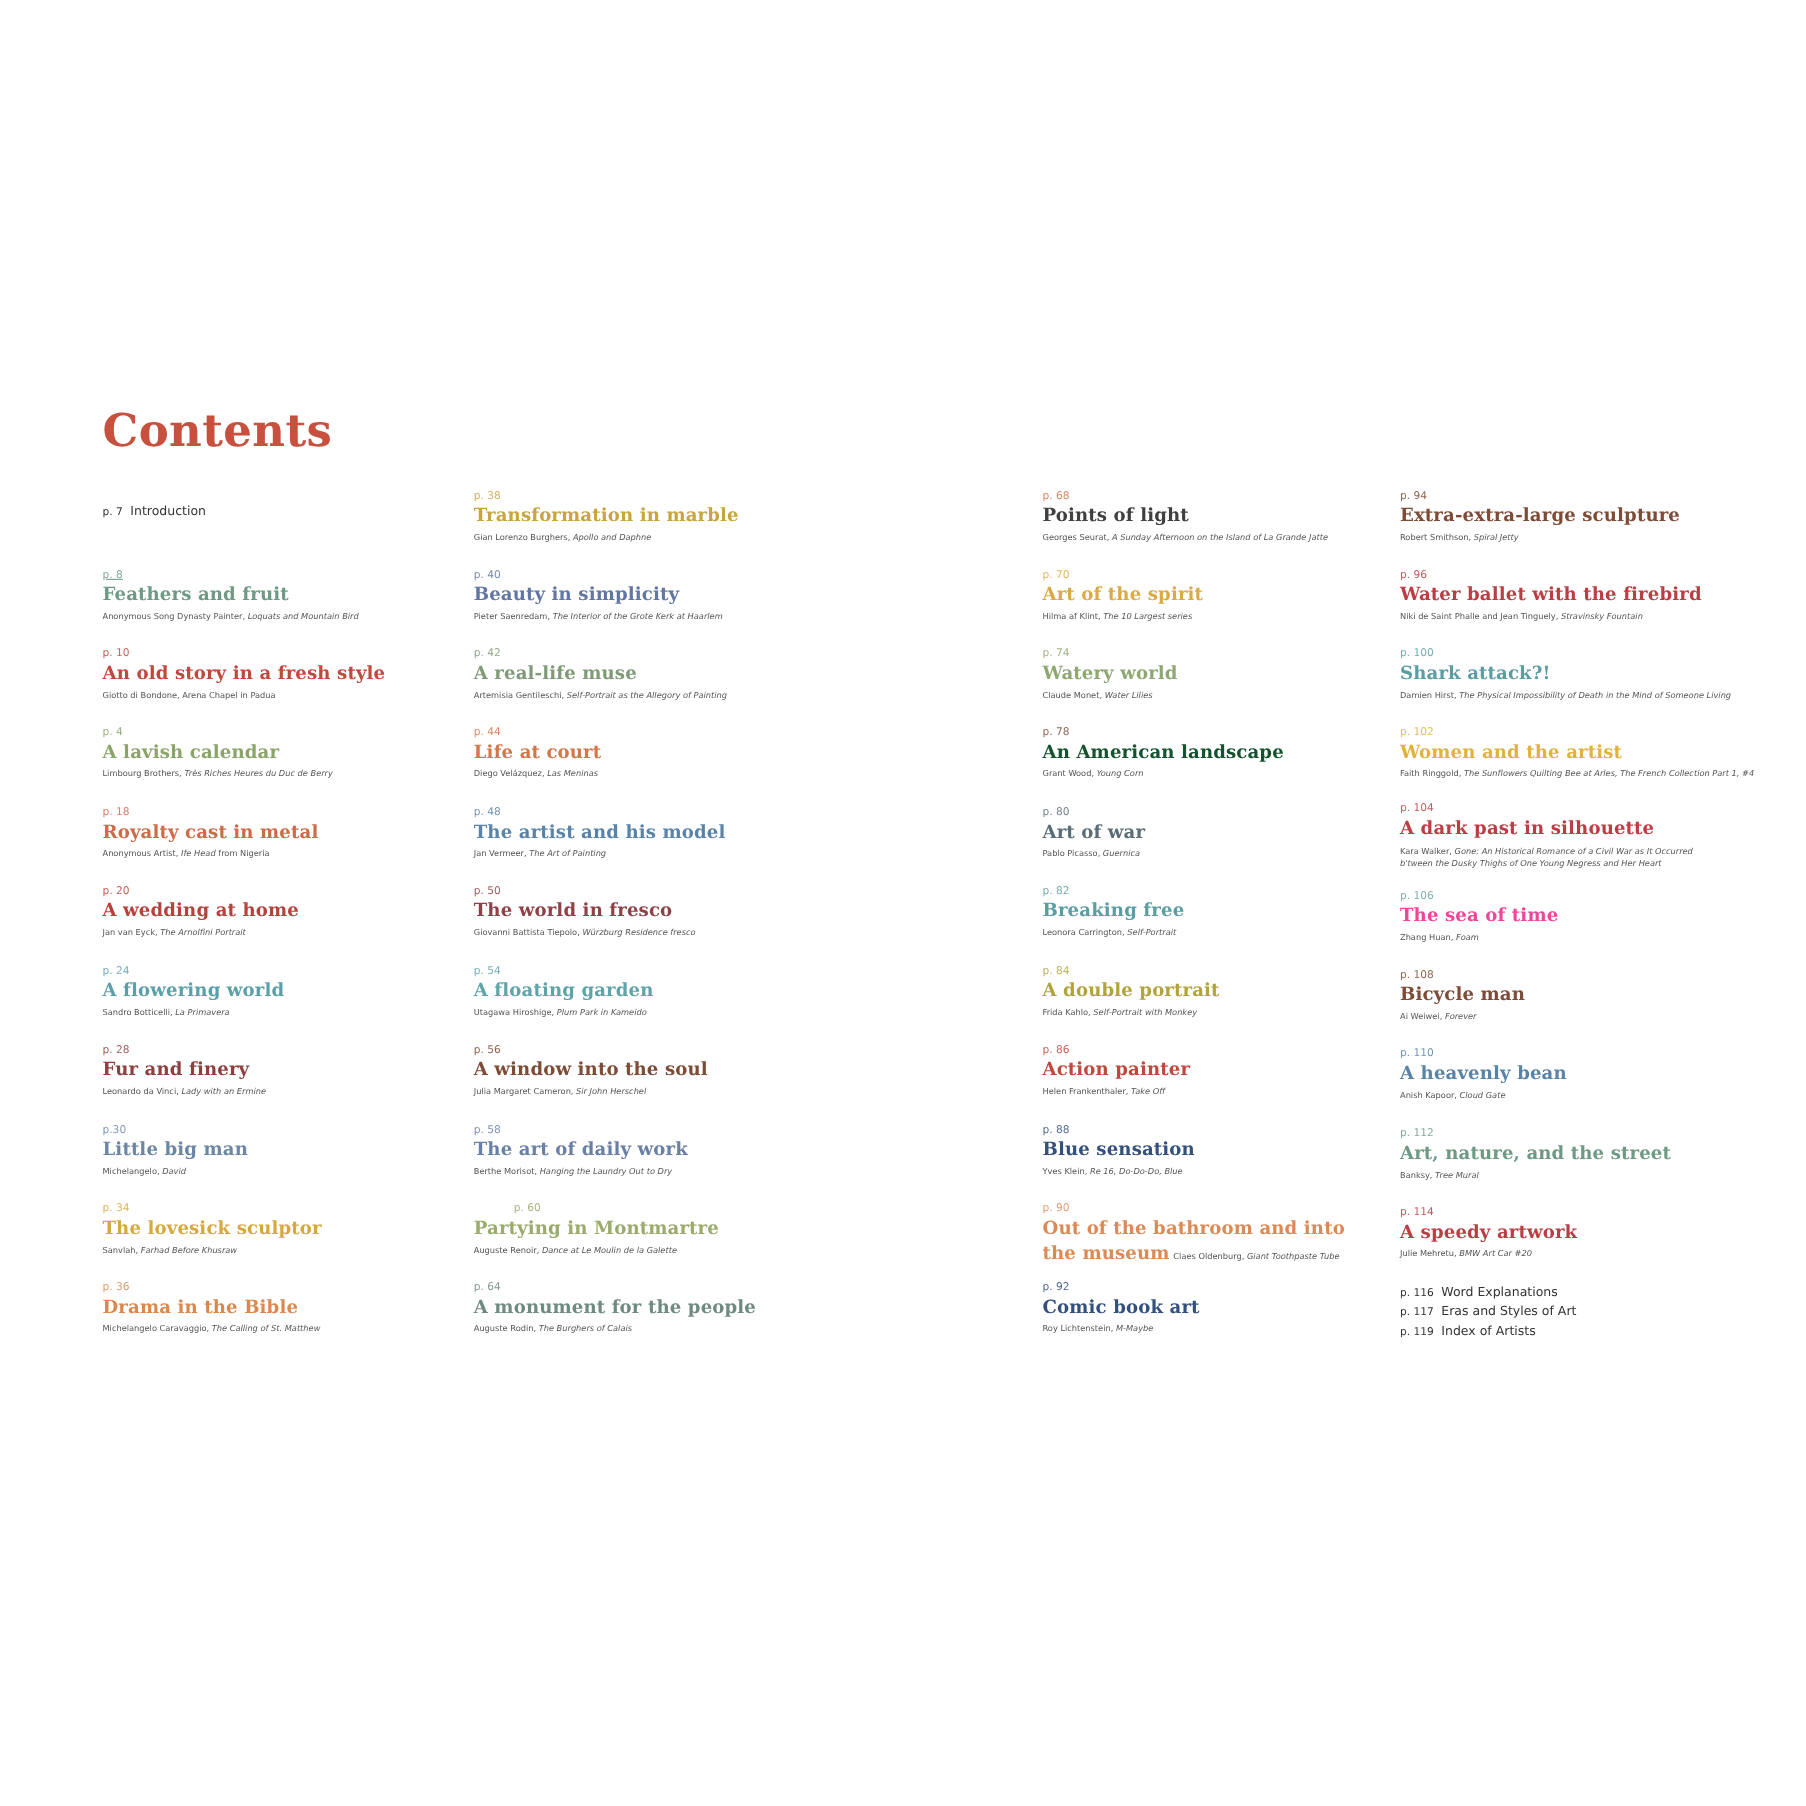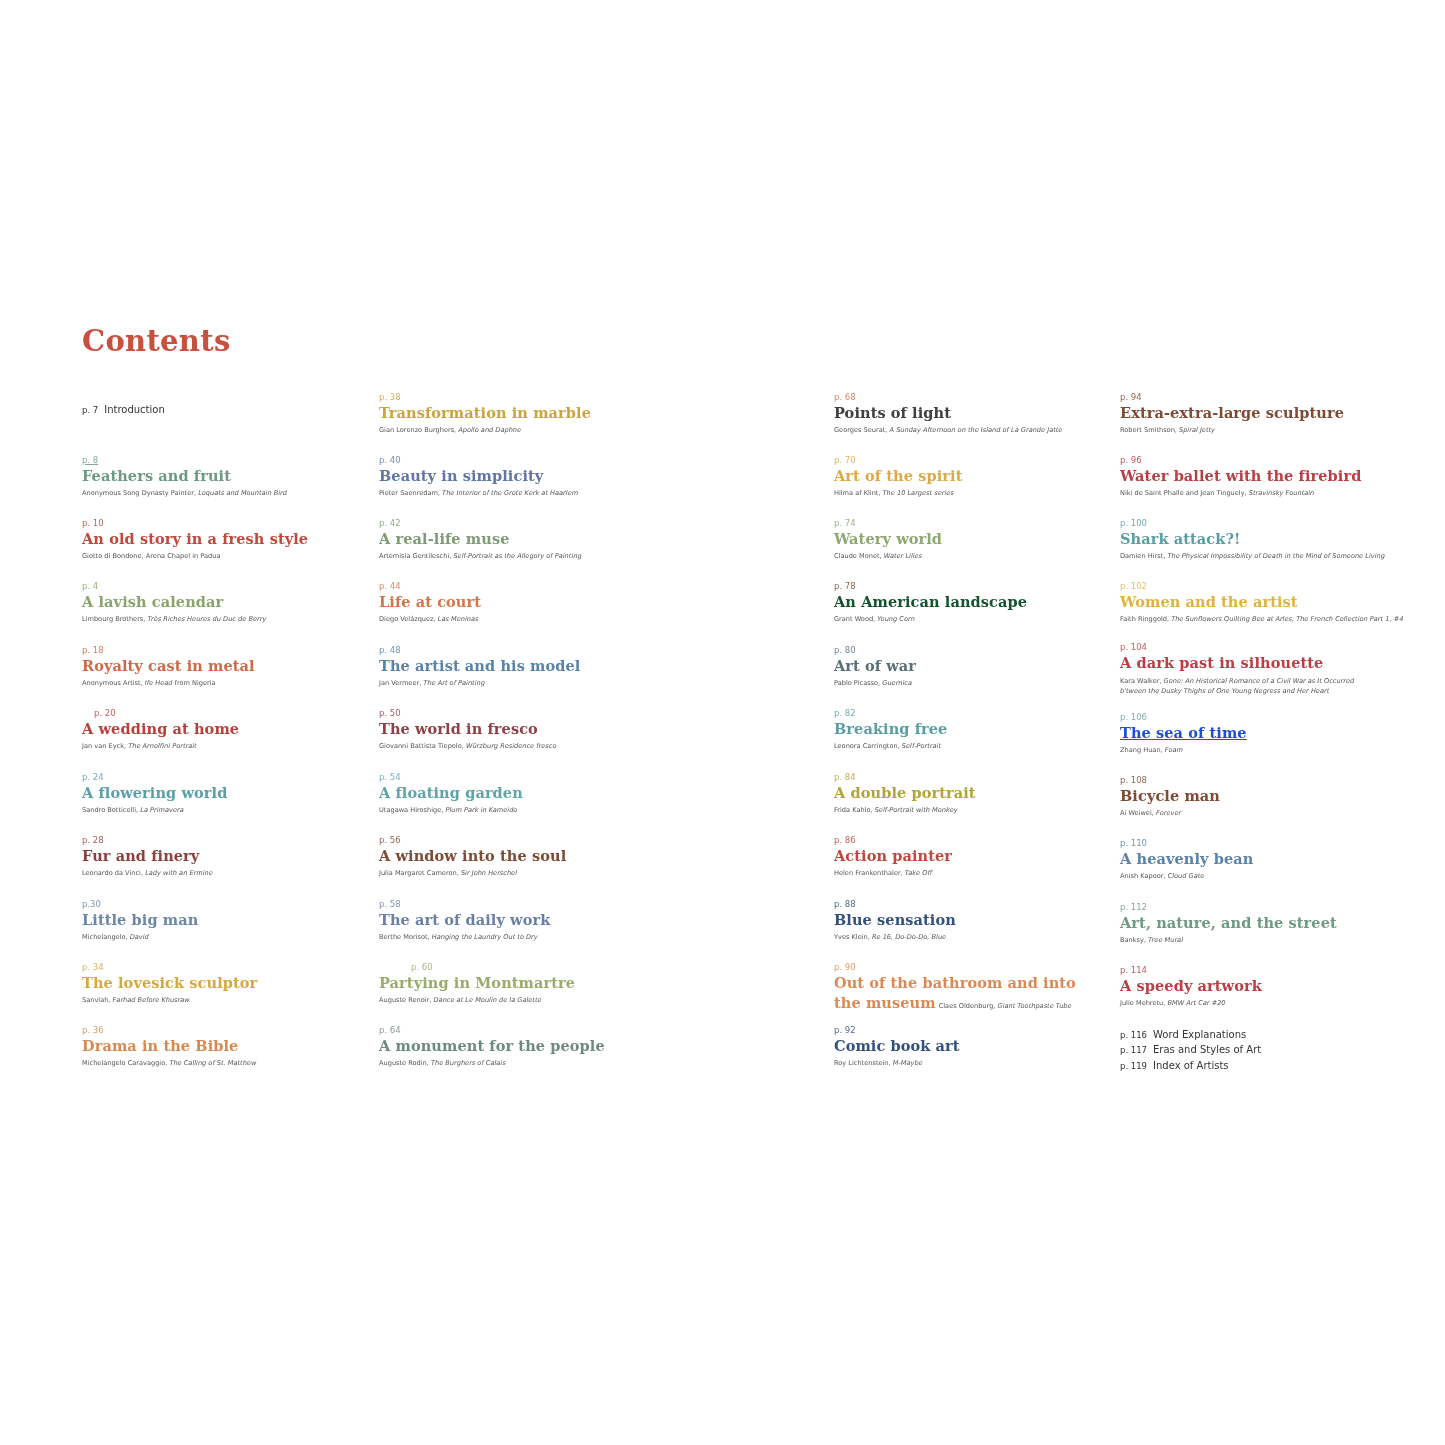--- a/index.html
+++ b/index.html
@@ -1,19 +1,19 @@
 <!DOCTYPE html>
 <html><head>
 <meta charset="utf-8">
 <style>
   html, body { margin: 0; padding: 0; background: #ffffff; }
   body { width: 1445px; height: 1445px; position: relative; overflow: hidden;
          font-family: "DejaVu Sans", sans-serif; color: #333; }
   .page-title { position: absolute; left: 82px; top: 324px; margin: 0;
-    font-family: "DejaVu Serif", serif; font-weight: bold; font-size: 29px;
+    font-family: "DejaVu Serif", serif; font-weight: bold; font-size: 36px;
     color: #c8503f; letter-spacing: 0.3px; }
   .col { position: absolute; top: 0; }
   .entry { position: absolute; left: 0; white-space: nowrap; }
   .pg { display: block; font-size: 8.5px; line-height: 10px; color: #8a8a8a; }
   .title { display: block; font-family: "DejaVu Serif", serif; font-weight: bold;
     font-size: 14.5px; line-height: 20px; margin-top: 1px; letter-spacing: 0.1px; }
   .credit { display: block; font-size: 6.6px; line-height: 9px; color: #555; margin-top: 3px; }
   .credit i { font-style: italic; }
   .plain { position: absolute; left: 0; font-size: 10px; color: #333; white-space: nowrap; }
   .plain .pn { font-size: 8.5px; margin-right: 6px; }
@@ -46,21 +46,21 @@
       <span class="pg" style="color: rgb(138, 164, 106); opacity: 0.85;">p. 4</span>
       <span class="title" style="color: rgb(138, 164, 106);">A lavish calendar</span>
       <span class="credit"><span>Limbourg Brothers, </span><i>Très Riches Heures du Duc de Berry</i></span>
     </div>
     <div class="entry" style="left: 82px; top: 645px;">
       <span class="pg" style="color: rgb(207, 106, 72); opacity: 0.85;">p. 18</span>
       <span class="title" style="color: rgb(207, 106, 72);">Royalty cast in metal</span>
       <span class="credit"><span>Anonymous Artist, </span><i>Ife Head</i><span> from Nigeria</span></span>
     </div>
     <div class="entry" style="left: 82px; top: 708px;">
-      <span class="pg" style="color: rgb(184, 65, 60); opacity: 0.85; margin-left: 12px;">p. 20</span>
+      <span class="pg" style="color: rgb(184, 65, 60); opacity: 0.85;">p. 20</span>
       <span class="title" style="color: rgb(184, 65, 60);">A wedding at home</span>
       <span class="credit"><span>Jan van Eyck, </span><i>The Arnolfini Portrait</i></span>
     </div>
     <div class="entry" style="left: 82px; top: 772px;">
       <span class="pg" style="color: rgb(90, 160, 168); opacity: 0.85;">p. 24</span>
       <span class="title" style="color: rgb(90, 160, 168);">A flowering world</span>
       <span class="credit"><span>Sandro Botticelli, </span><i>La Primavera</i></span>
     </div>
     <div class="entry" style="left: 82px; top: 835px;">
       <span class="pg" style="color: rgb(142, 64, 64); opacity: 0.85;">p. 28</span>
@@ -212,21 +212,21 @@
       <span class="title" style="color: rgb(224, 179, 62);">Women and the artist</span>
       <span class="credit"><span>Faith Ringgold, </span><i>The Sunflowers Quilting Bee at Arles, The French Collection Part 1, #4</i></span>
     </div>
     <div class="entry" style="left: 1120px; top: 642px;">
       <span class="pg" style="color: rgb(187, 62, 69); opacity: 0.85;">p. 104</span>
       <span class="title" style="color: rgb(187, 62, 69);">A dark past in silhouette</span>
       <span class="credit" style="line-height: 10px;"><span>Kara Walker, </span><i>Gone: An Historical Romance of a Civil War as It Occurred</i><br><i>b'tween the Dusky Thighs of One Young Negress and Her Heart</i></span>
     </div>
     <div class="entry" style="left: 1120px; top: 712px;">
       <span class="pg" style="color: rgb(111, 160, 160); opacity: 0.85;">p. 106</span>
-      <span class="title" style="color: #1d4ed8; text-decoration: underline;">The sea of time</span>
+      <span class="title" style="color: #ec4899;">The sea of time</span>
       <span class="credit"><span>Zhang Huan, </span><i>Foam</i></span>
     </div>
     <div class="entry" style="left: 1120px; top: 775px;">
       <span class="pg" style="color: rgb(126, 75, 54); opacity: 0.85;">p. 108</span>
       <span class="title" style="color: rgb(126, 75, 54);">Bicycle man</span>
       <span class="credit"><span>Ai Weiwei, </span><i>Forever</i></span>
     </div>
     <div class="entry" style="left: 1120px; top: 838px;">
       <span class="pg" style="color: rgb(90, 131, 168); opacity: 0.85;">p. 110</span>
       <span class="title" style="color: rgb(90, 131, 168);">A heavenly bean</span>

